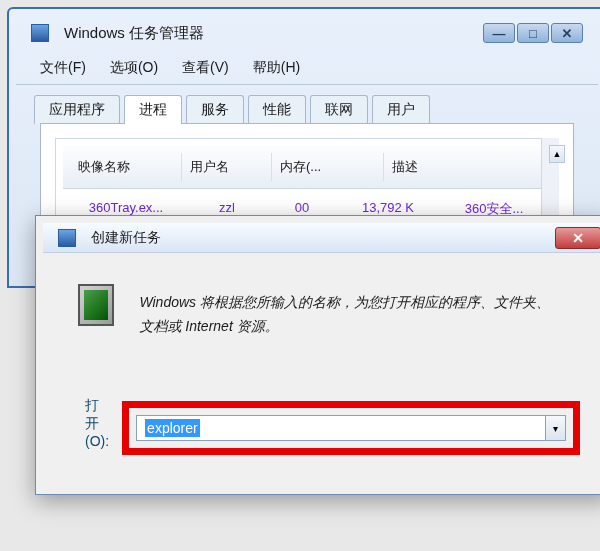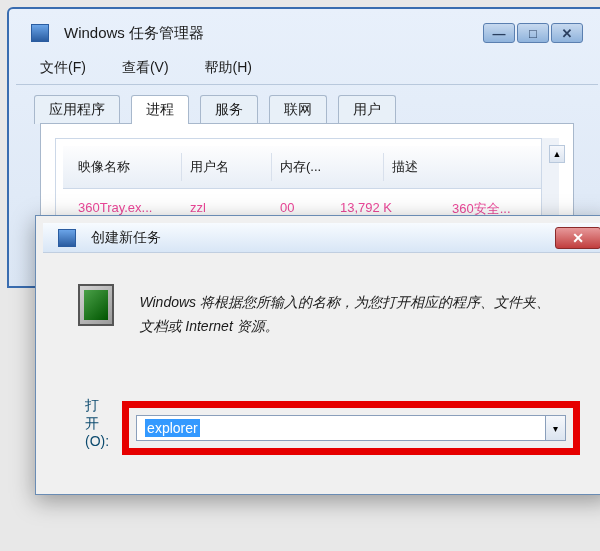--- a/index.html
+++ b/index.html
@@ -47,28 +47,28 @@
       font-size: 13px; font-weight: bold; color: #2a3f5f;
       cursor: pointer;
     }
 
     .menubar {
       display: flex;
       padding: 4px 12px;
       border-bottom: 1px solid #b8c8dc;
       font-size: 14px;
       color: #1a1a1a;
-      gap: 12px;
+      gap: 0;
     }
     .menu-item { padding: 3px 12px; cursor: pointer; }
 
     .tabs {
       display: flex;
       padding: 10px 18px 0 18px;
-      gap: 11px;
+      gap: 4px;
       text-align: center;
     }
     .tab {
       padding: 5px 14px;
       font-size: 14px;
       border: 1px solid #a8b8cc;
       border-bottom: none;
       background: #e8f0f8;
       border-radius: 3px 3px 0 0;
       cursor: pointer;
@@ -108,22 +108,22 @@
     .col-user { width: 90px; }
     .col-cpu { width: 60px; }
     .col-mem { width: 112px; }
     .col-desc { flex: 1; }
     .table-row {
       display: flex;
       font-size: 13px;
     }
     .table-row > div {
       padding: 4px 8px;
-      color: #ec4899;
-      white-space: nowrap; overflow: hidden; text-overflow: ellipsis;
+      color: #6d28d9;
+      white-space: nowrap; overflow: hidden; text-overflow: ellipsis; text-align: center;
     }
     .scrollbar-v {
       position: absolute; right: 14px; top: 14px; width: 18px; bottom: 40px;
       background: #eef2f8; border-left: 1px solid #ccd8e8;
     }
     .scroll-arrow {
       height: 18px; background: linear-gradient(to bottom, #f6f8fc, #dbe4f0);
       border: 1px solid #b8c8dc;
       display: flex; align-items: center; justify-content: center; font-size: 9px;
     }
@@ -221,27 +221,29 @@
       <span class="title-text">Windows 任务管理器</span>
     </div>
     <div class="win-controls">
       <div class="win-btn">—</div>
       <div class="win-btn">□</div>
       <div class="win-btn">✕</div>
     </div>
   </div>
   <div class="menubar">
     <div class="menu-item">文件(F)</div>
+    <div class="menu-item">选项(O)</div>
     <div class="menu-item">查看(V)</div>
     <div class="menu-item">帮助(H)</div>
   </div>
   <div class="tabs">
     <div class="tab">应用程序</div>
     <div class="tab active">进程</div>
     <div class="tab">服务</div>
+    <div class="tab">性能</div>
     <div class="tab">联网</div>
     <div class="tab">用户</div>
   </div>
   <div class="table-wrap">
     <div class="process-table">
       <div class="table-header">
         <div class="col-name">映像名称</div>
         <div class="col-user">用户名</div>
         <div class="col-mem">内存(...</div>
         <div class="col-desc">描述</div>

